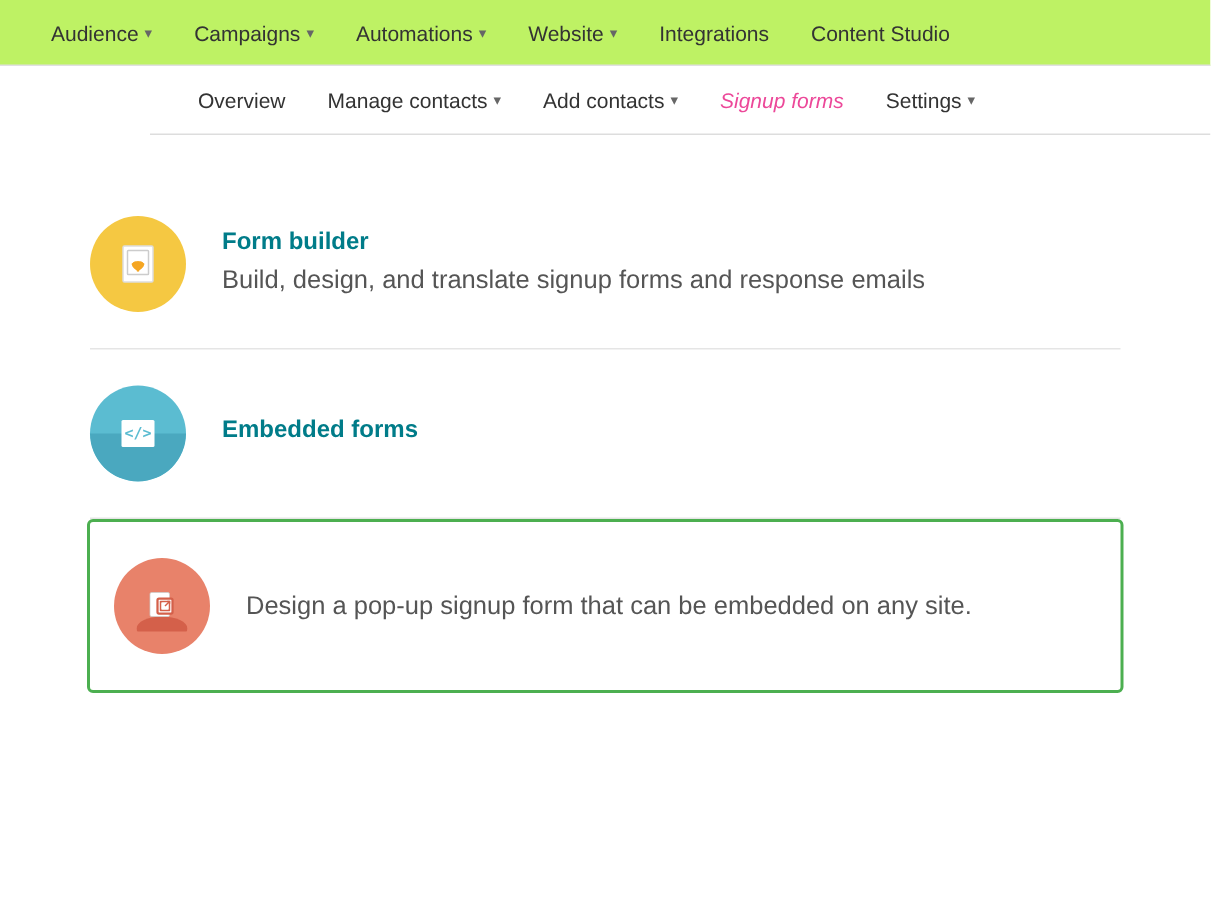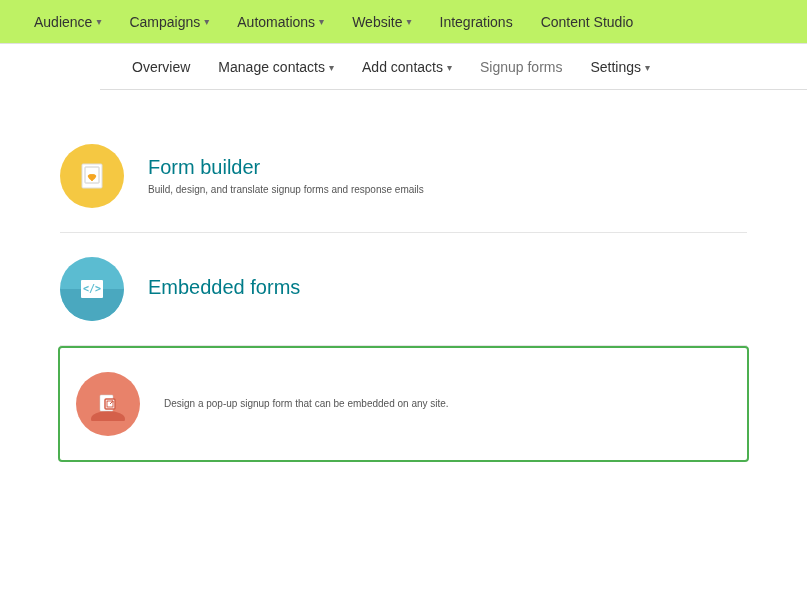--- a/index.html
+++ b/index.html
@@ -41,21 +41,21 @@
       display: flex;
       align-items: center;
       gap: 4px;
       padding: 0 12px;
       height: 46px;
       cursor: pointer;
       font-size: 14px;
       color: #333;
       white-space: nowrap;
     }
-    .sub-nav-item.active { color: #737373; font-weight: 500; }
+    .sub-nav-item.active { color: #ec4899; font-weight: 500; font-style: italic; }
     .sub-nav-item .chevron { font-size: 10px; color: #666; }
 
     
     .main-content {
       padding: 30px 60px;
       max-width: 807px;
     }
 
     
     .menu-item {
@@ -86,27 +86,27 @@
       position: relative;
       overflow: hidden;
     }
     .icon-circle.yellow { background: #f5c842; }
     .icon-circle.salmon { background: #e8826a; }
 
     .icon-circle svg { width: 34px; height: 34px; }
 
     .menu-item-text { flex: 1; }
     .menu-item-title {
-      font-size: 20px;
+      font-size: 16px;
       color: #007c89;
-      font-weight: 400;
+      font-weight: 700;
       margin-bottom: 4px;
     }
     .menu-item-desc {
-      font-size: 10px;
+      font-size: 17px;
       color: #555;
       line-height: 1.4;
     }
     .menu-item-desc .highlight { color: #e27d4a; }
 
     
     .blue-circle-bg {
       width: 64px;
       height: 64px;
       border-radius: 50%;

